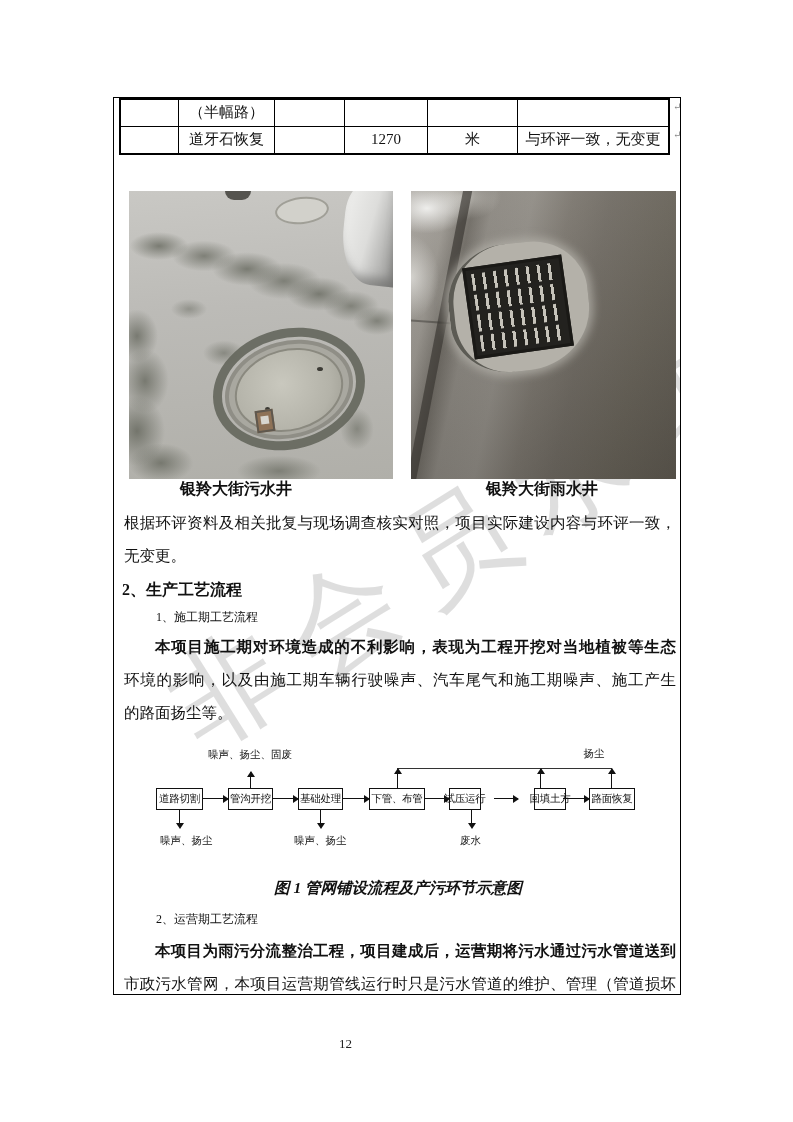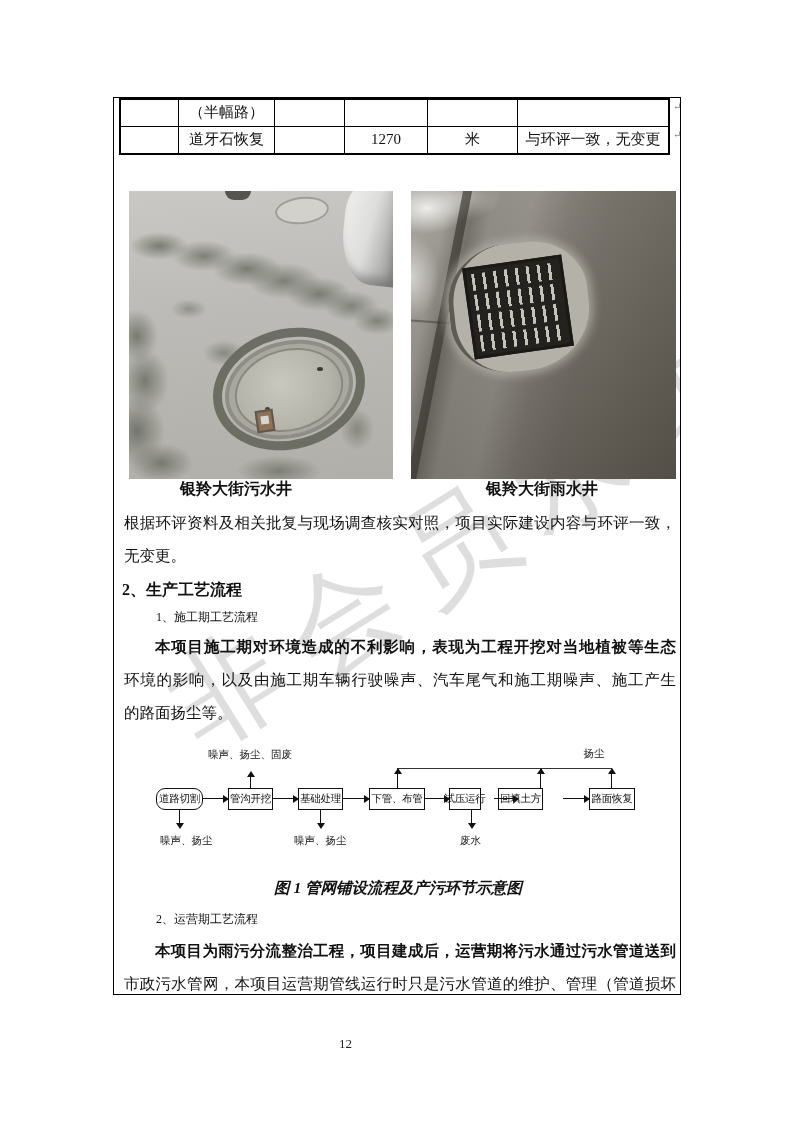--- a/index.html
+++ b/index.html
@@ -211,26 +211,26 @@
     <div class="diagram">
       <div class="dlabel" style="left:94px; top:2px;">噪声、扬尘、固废</div>
       <div class="dlabel" style="left:455px; top:1px; width:50px; text-align:center;">扬尘</div>
 
       <div class="hline" style="left:283px; top:22px; width:215px;"></div>
       <div class="stub-up" style="left:283px; top:23px; height:19px;"></div>
       <div class="stub-up" style="left:426px; top:23px; height:19px;"></div>
       <div class="stub-up" style="left:497px; top:23px; height:19px;"></div>
       <div class="stub-up" style="left:136px; top:26px; height:16px;"></div>
 
-      <div class="dbox" style="left:42px;  width:47px;border-radius:9px;">道路切割</div>
+      <div class="dbox" style="left:42px;  width:47px;">道路切割</div>
       <div class="dbox" style="left:114px; width:45px;">管沟开挖</div>
       <div class="dbox" style="left:184px; width:45px;">基础处理</div>
       <div class="dbox" style="left:255px; width:56px;">下管、布管</div>
       <div class="dbox" style="left:335px; width:32px;">试压运行</div>
-      <div class="dbox" style="left:384px; width:45px;">回填土方</div>
+      <div class="dbox" style="left:420px; width:32px;">回填土方</div>
       <div class="dbox" style="left:475px; width:46px;">路面恢复</div>
 
       <div class="conn" style="left:89px;  width:25px;"></div>
       <div class="conn" style="left:159px; width:25px;"></div>
       <div class="conn" style="left:229px; width:26px;"></div>
       <div class="conn" style="left:311px; width:24px;"></div>
       <div class="conn" style="left:380px; width:24px;"></div>
       <div class="conn" style="left:449px; width:26px;"></div>
 
       <div class="stub-down" style="left:65px;"></div>

